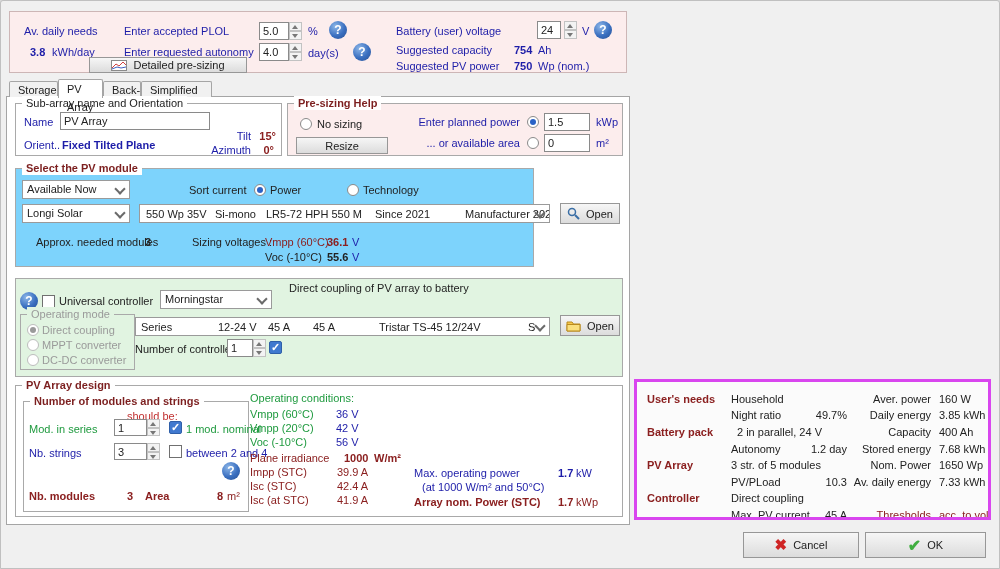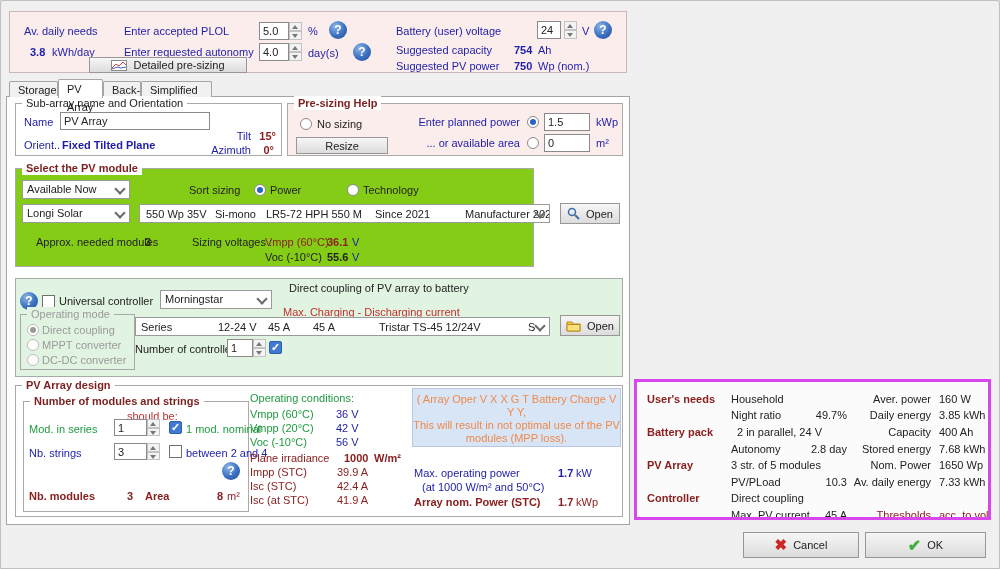--- a/index.html
+++ b/index.html
@@ -129,27 +129,27 @@
     <span class="t navy" style="right:102px;top:12px">Enter planned power</span>
     <span class="rad sel" style="left:239px;top:12px"></span>
     <input class="inp" style="left: 256px; top: 9px; width: 46px;" value="1.5">
     <span class="t navy" style="left:308px;top:12px">kWp</span>
     <span class="t navy" style="right:102px;top:33px">... or available area</span>
     <span class="rad" style="left:239px;top:33px"></span>
     <input class="inp" style="left: 256px; top: 30px; width: 46px;" value="0">
     <span class="t navy" style="left:308px;top:33px">m²</span>
   </div>
 
-  <div class="grp" style="left:14px;top:167px;width:519px;height:99px;background:#84cc16;z-index:2">
+  <div class="grp" style="left:14px;top:167px;width:519px;height:99px;background:#7dd3fc;z-index:2">
     <span class="cap">Select the PV module</span>
     <div class="cmb" style="left:6px;top:11px;width:108px">
       <span>Available Now</span>
       <span class="arr"></span>
     </div>
-    <span class="t blk" style="left:173px;top:15px">Sort sizing</span>
+    <span class="t blk" style="left:173px;top:15px">Sort current</span>
     <span class="rad sel" style="left:238px;top:15px"></span>
     <span class="t blk" style="left:254px;top:15px">Power</span>
     <span class="rad" style="left:331px;top:15px"></span>
     <span class="t blk" style="left:347px;top:15px">Technology</span>
     <div class="cmb" style="left:6px;top:35px;width:108px">
       <span>Longi Solar</span>
       <span class="arr"></span>
     </div>
     <div class="cmb" style="left:123px;top:35px;width:411px">
       <span class="it" style="left:6px">550 Wp 35V</span>
@@ -179,21 +179,20 @@
 
   <div class="grp" style="left:14px;top:277px;width:608px;height:99px;background:#e1f4e1;z-index:2">
     <span class="t blk" style="left:273px;top:3px">Direct coupling of PV array to battery</span>
     <span class="help" style="left:4px;top:13px"></span>
     <span class="chk" style="left:26px;top:16px"></span>
     <span class="t blk" style="left:43px;top:16px">Universal controller</span>
     <div class="cmb" style="left:144px;top:11px;width:112px">
       <span>Morningstar</span>
       <span class="arr"></span>
     </div>
-    <span class="t red" style="left:267px;top:27px">Max. Charging - Discharging current</span>
     <div class="grp" style="left:4px;top:35px;width:115px;height:56px;background:#e1f4e1">
       <span class="cap grey">Operating mode</span>
       <span class="rad dis sel" style="left:6px;top:9px"></span>
       <span class="t gry" style="left:21px;top:9px">Direct coupling</span>
       <span class="rad dis" style="left:6px;top:24px"></span>
       <span class="t gry" style="left:21px;top:24px">MPPT converter</span>
       <span class="rad dis" style="left:6px;top:39px"></span>
       <span class="t gry" style="left:21px;top:39px">DC-DC converter</span>
     </div>
     <div class="cmb" style="left:119px;top:38px;width:415px">
@@ -261,25 +260,20 @@
     <span class="t mar" style="left:234px;top:66px">Plane irradiance</span>
     <span class="t marb" style="left:328px;top:66px">1000</span>
     <span class="t marb" style="left:358px;top:66px">W/m²</span>
     <span class="t mar" style="left:234px;top:80px">Impp (STC)</span>
     <span class="t mar" style="left:321px;top:80px">39.9 A</span>
     <span class="t mar" style="left:234px;top:94px">Isc (STC)</span>
     <span class="t mar" style="left:321px;top:94px">42.4 A</span>
     <span class="t mar" style="left:234px;top:108px">Isc (at STC)</span>
     <span class="t mar" style="left:321px;top:108px">41.9 A</span>
 
-    <div class="panel" style="left:396px;top:2px;width:209px;height:59px;background:#d8e5f7;border:1px solid #b9c8e0;text-align:center;padding-top:4px">
-      <div class="org" style="line-height:13px">( Array Oper V X X G T Battery Charge V Y Y,</div>
-      <div class="org" style="line-height:13px">This will result in not optimal use of the PV</div>
-      <div class="org" style="line-height:13px">modules (MPP loss).</div>
-    </div>
     <span class="t navy" style="left:398px;top:81px">Max. operating power</span>
     <span class="t navy bold" style="left:542px;top:81px">1.7</span>
     <span class="t navy" style="left:560px;top:81px">kW</span>
     <span class="t navy" style="left:406px;top:95px">(at 1000 W/m²  and 50°C)</span>
     <span class="t marb" style="left:398px;top:110px">Array nom. Power (STC)</span>
     <span class="t marb" style="left:542px;top:110px">1.7</span>
     <span class="t mar" style="left:560px;top:110px">kWp</span>
   </div>
 
   <div class="panel" style="left:633px;top:378px;width:357px;height:141px;background:#fbfbfb;border:3px solid #d946ef;overflow:hidden">
@@ -300,21 +294,21 @@
     <div class="srow">
       <span class="marb" style="left:10px;top:44px">Battery pack</span>
       <span class="blk" style="left:100px;top:44px">2 in parallel, 24 V</span>
       <span class="blk" style="left:140px;top:44px;width:70px;text-align:right"></span>
       <span class="blk" style="left:178px;top:44px;width:116px;text-align:right">Capacity</span>
       <span class="blk" style="left:302px;top:44px">400 Ah</span>
     </div>
     <div class="srow">
       <span class="marb" style="left:10px;top:61px"></span>
       <span class="blk" style="left:94px;top:61px">Autonomy</span>
-      <span class="blk" style="left:140px;top:61px;width:70px;text-align:right">2.8 day</span>
+      <span class="blk" style="left:140px;top:61px;width:70px;text-align:right">1.2 day</span>
       <span class="blk" style="left:178px;top:61px;width:116px;text-align:right">Stored energy</span>
       <span class="blk" style="left:302px;top:61px">7.68 kWh</span>
     </div>
     <div class="srow">
       <span class="marb" style="left:10px;top:77px">PV Array</span>
       <span class="blk" style="left:94px;top:77px">3 str. of 5 modules</span>
       <span class="blk" style="left:140px;top:77px;width:70px;text-align:right"></span>
       <span class="blk" style="left:178px;top:77px;width:116px;text-align:right">Nom. Power</span>
       <span class="blk" style="left:302px;top:77px">1650 Wp</span>
     </div>

